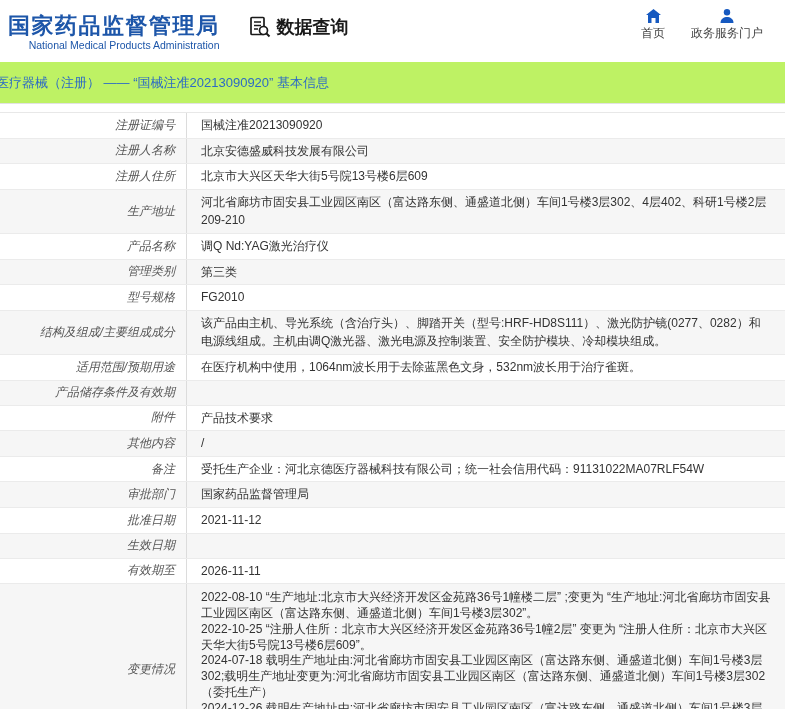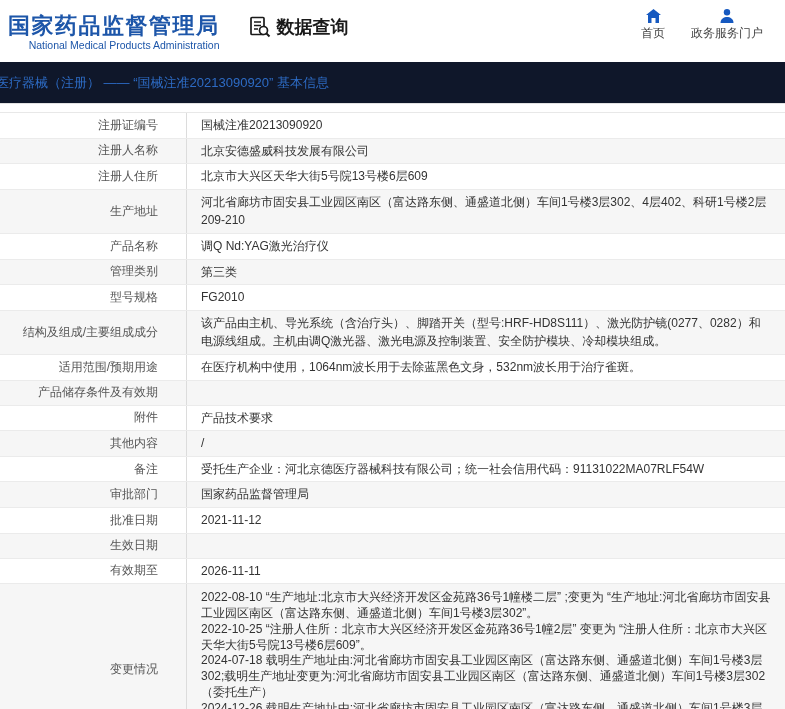--- a/index.html
+++ b/index.html
@@ -11,32 +11,32 @@
   .logo { margin-left:8px; margin-top:2px; cursor:pointer; }
   .logo-title { font-size:22px; font-weight:bold; color:#1d56a9; letter-spacing:1.5px; line-height:1.15; }
   .logo-sub { font-size:10.5px; color:#1d56a9; margin-top:1px;text-align:right; }
   .section-title { display:flex; align-items:center; gap:5px; margin-left:28px; margin-top:-8px;
     font-size:18px; font-weight:bold; color:#1a1a1a; }
   .nav { position:absolute; right:22px; top:8px; display:flex; gap:26px; }
   .nav-item { display:flex; flex-direction:column; align-items:center; gap:1px;
     font-size:12px; color:#444; cursor:pointer; }
 
   
-  .breadcrumb-bar { height:42px; background:#0f172a; border-bottom:1px solid #e2e2e2;
+  .breadcrumb-bar { height:42px; background:#bef264; border-bottom:1px solid #e2e2e2;
     display:flex; align-items:center; }
   .breadcrumb { font-size:13px; color:#2d6bc4; margin-left:-4px; white-space:nowrap; }
 
   .gap { height:8px; background:#fff; }
 
   
   .info-table { width:785px; border-top:1px solid #e8e8e8; border-bottom:2px solid #c8c8c8; }
   .row { display:flex; min-height:25px; border-bottom:1px solid #ebebeb; font-size:12px; background:#fff; }
   .row:nth-child(even) { background:#f6f6f6; }
   .cell-label { flex:0 0 187px; width:187px; display:flex; align-items:center; justify-content:flex-end;
-    gap:3px; padding:3px 28px 3px 4px; color:#555; text-align:right; border-right:1px solid #dcdcdc; }
+    gap:3px; padding:3px 11px 3px 4px; color:#555; text-align:right; border-right:1px solid #dcdcdc;font-style:italic; }
   .cell-value { flex:1; display:flex; align-items:center; padding:3px 14px; color:#333; line-height:1.55; }
   .cell-value.prewrap { white-space:pre-wrap; line-height:1.32; padding-top:6px; padding-bottom:6px; }
 
   .icon-svg { display:block; }
 </style>
 </head>
 <body>
 
 <div class="header">
   <div class="logo">

